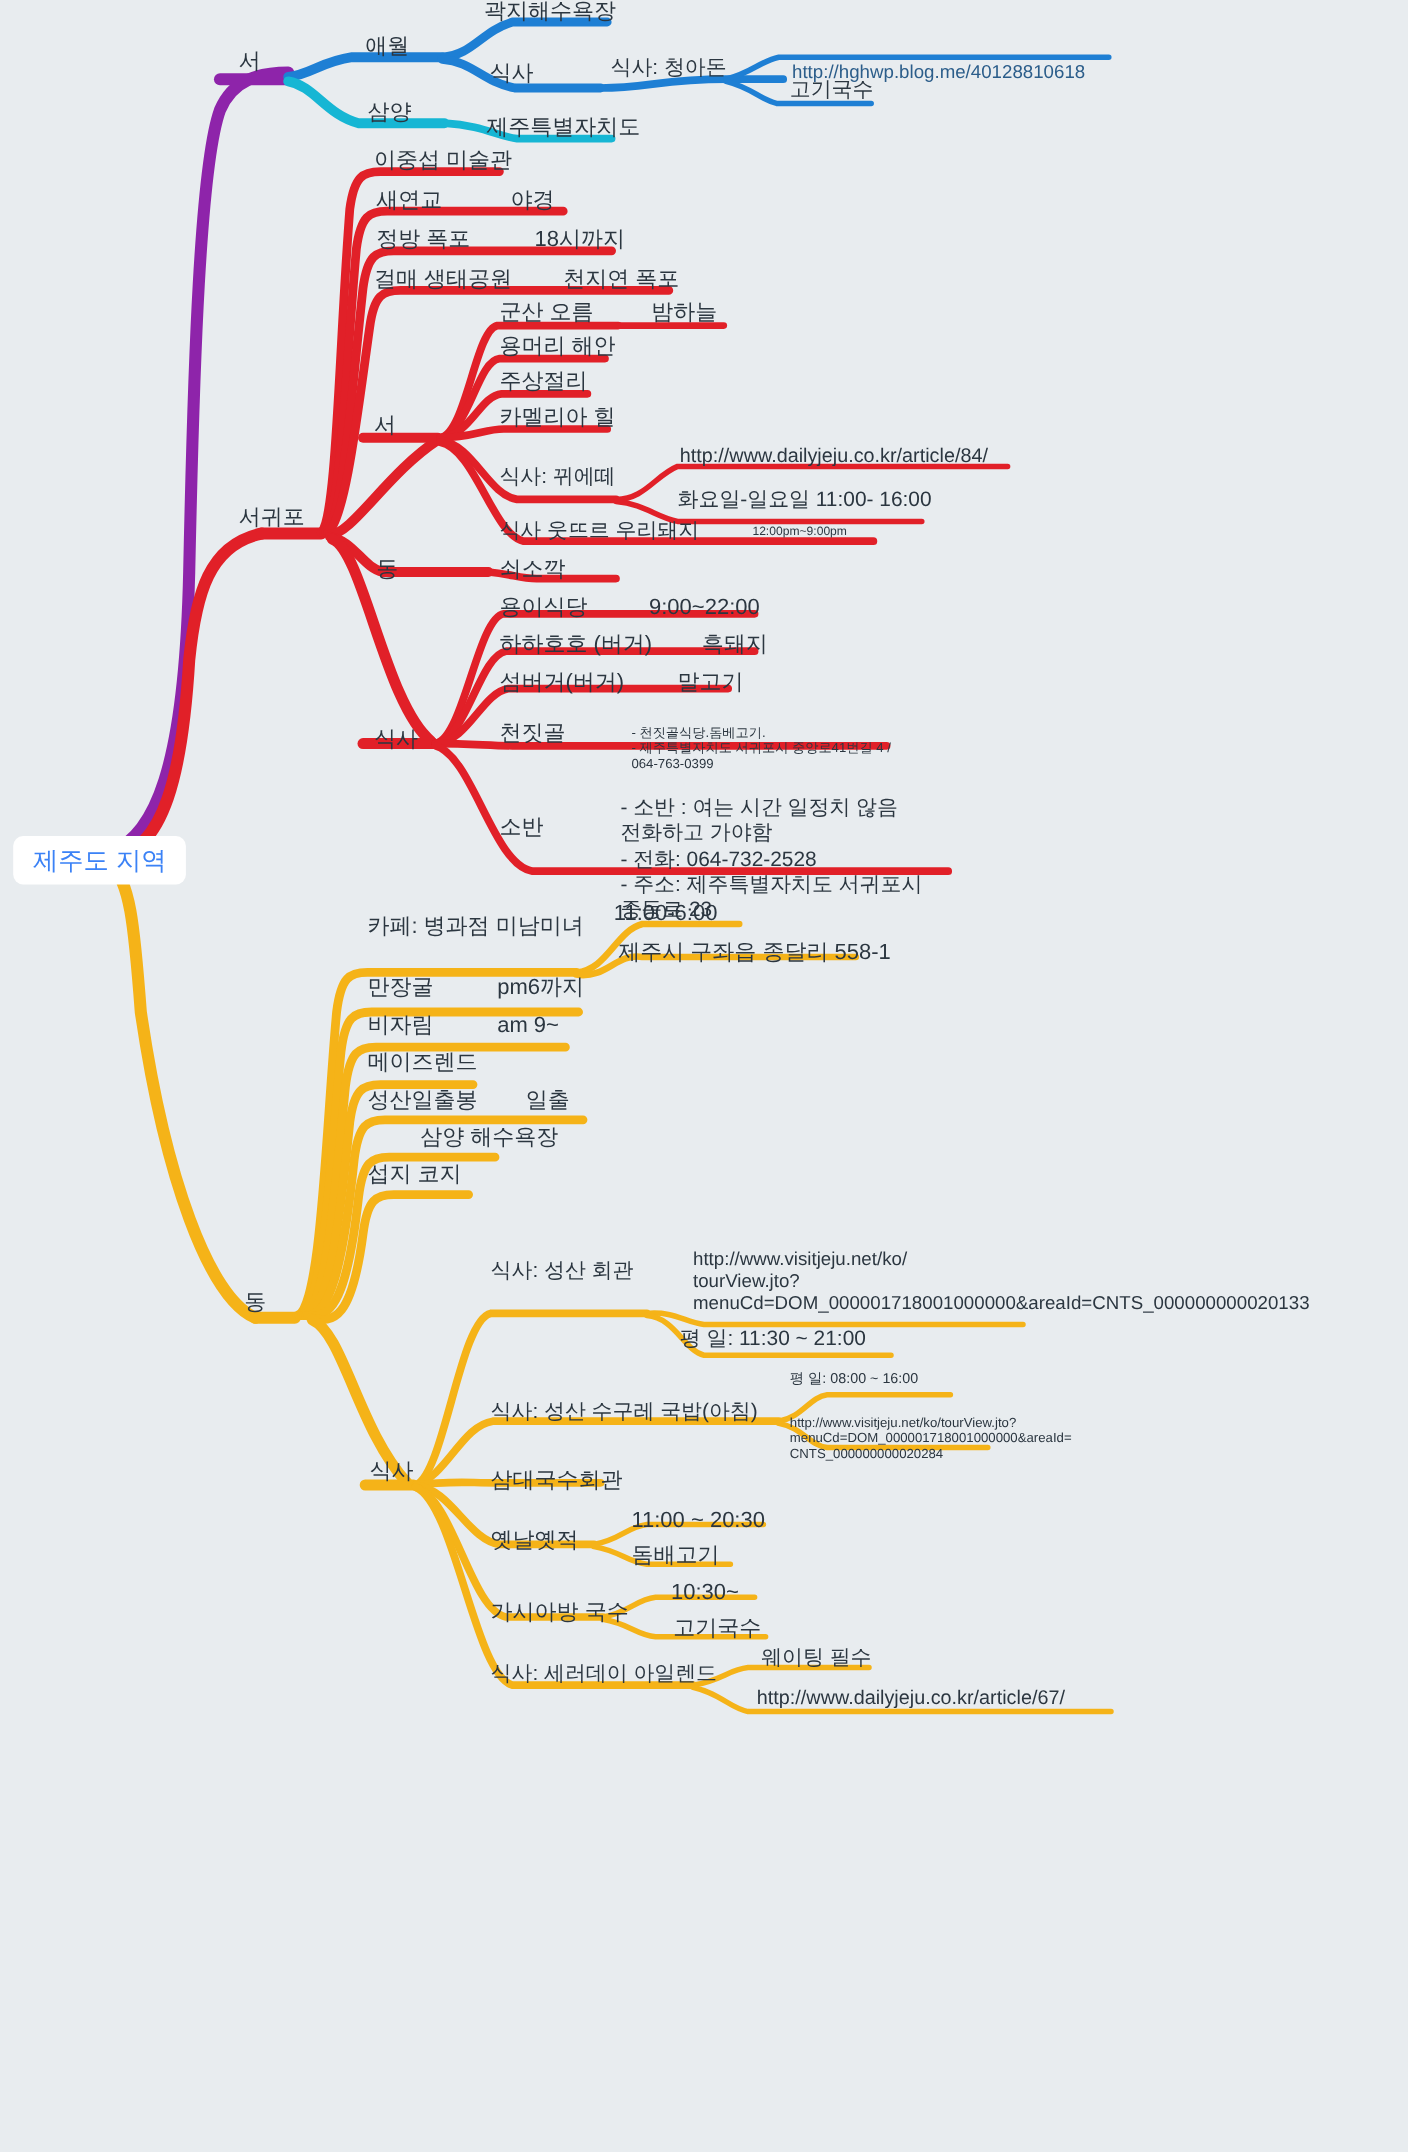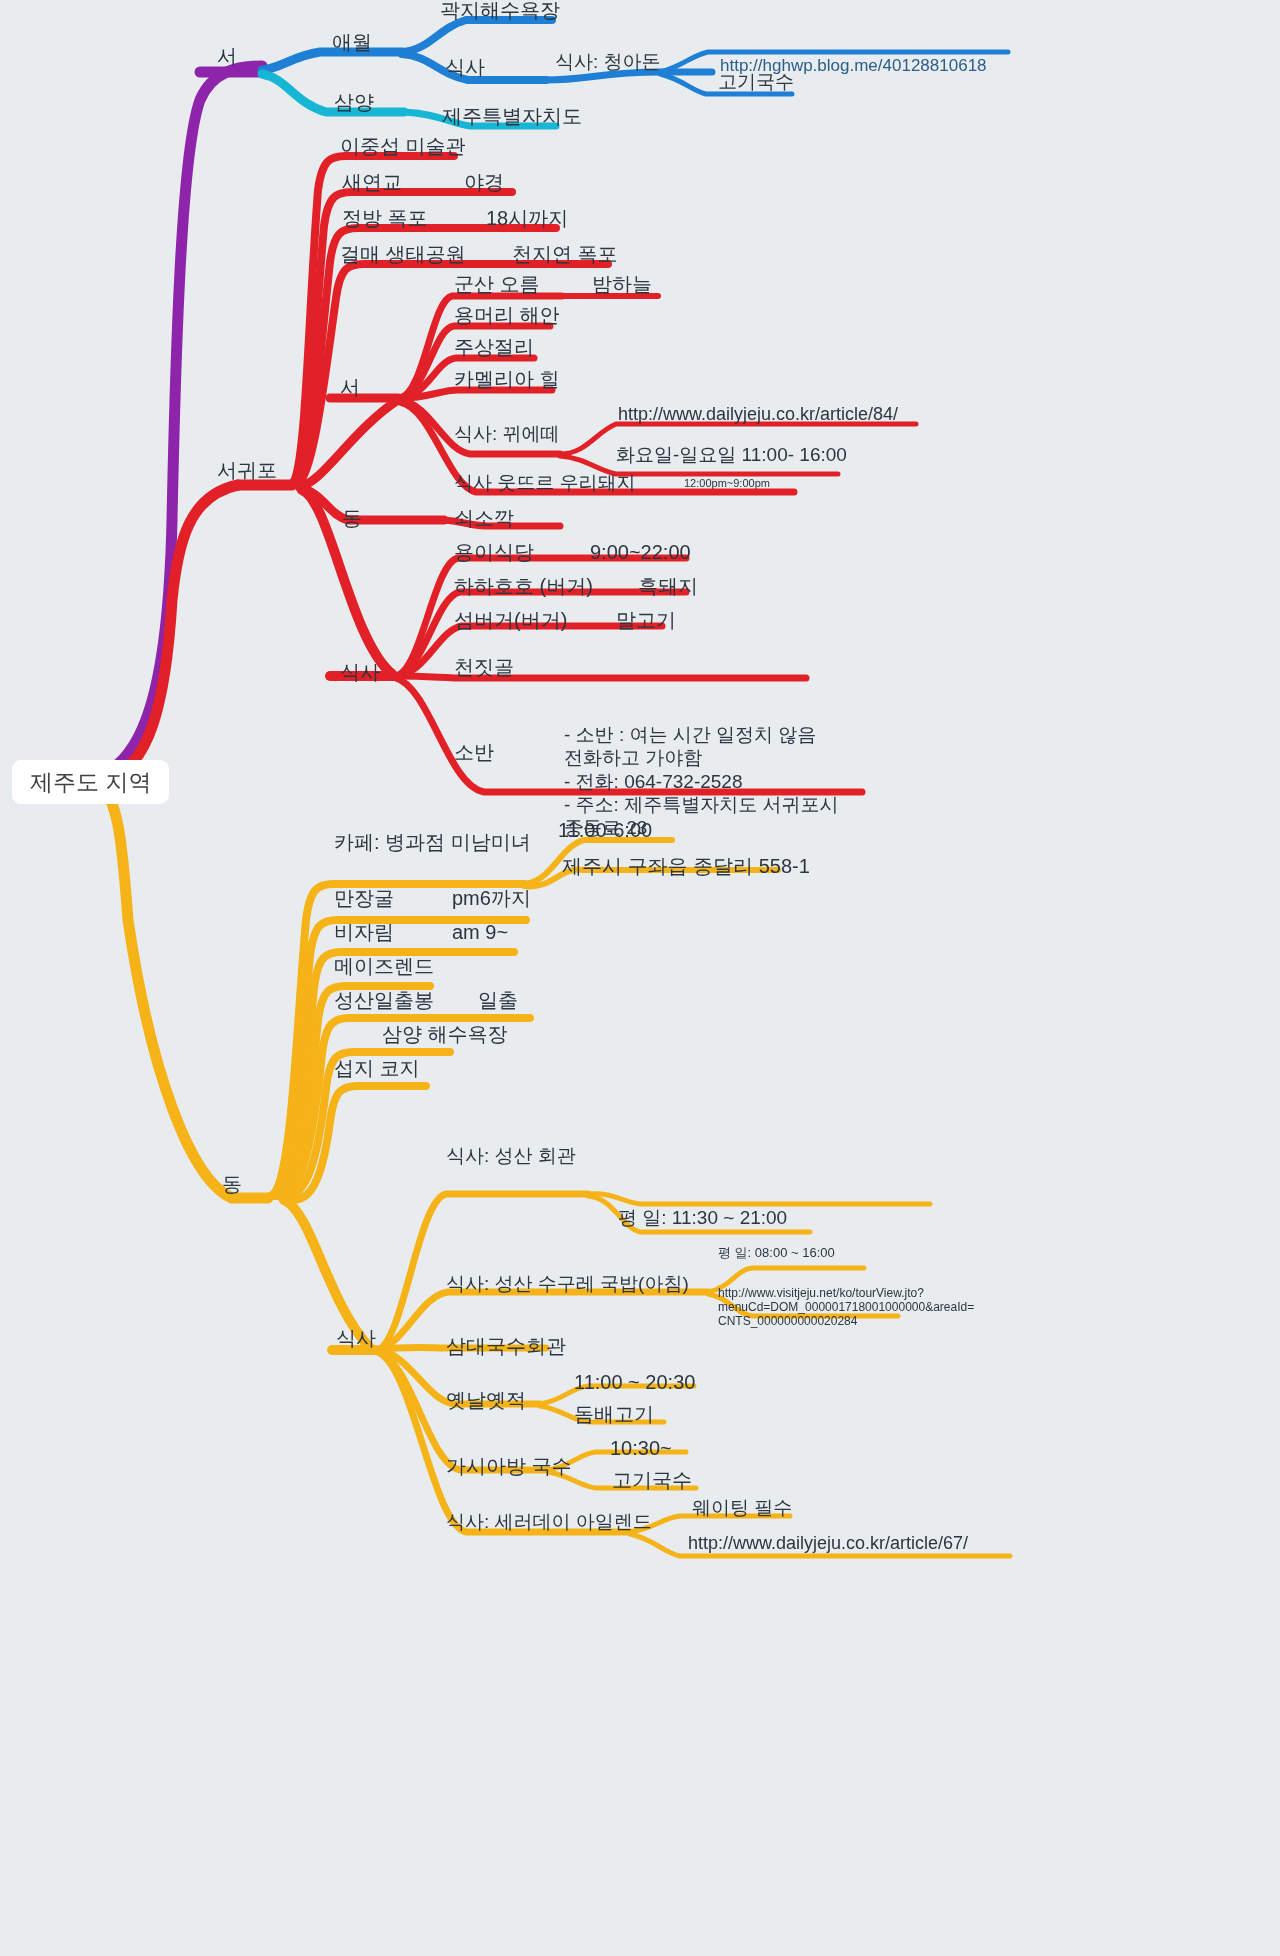--- a/index.html
+++ b/index.html
@@ -16,21 +16,21 @@
 
   .node{position:absolute;white-space:nowrap;line-height:1.05;}
   .lbl{display:inline-block;padding:0 2px;}
 
   
   .root{
     background:#ffffff;
     border-radius:9px;
     padding:10px 18px;
     font-size:23px;
-    color:#404040;
+    color:#3b82f6;
     box-shadow:0 0 0 0 rgba(0,0,0,0);
   }
 
   .t20{font-size:20px;}
   .t19{font-size:19px;}
   .t18{font-size:18px;}
   .t17{font-size:17px;margin-top:23px;}
   .t13{font-size:13px;}
   .t12{font-size:12px;}
   .t11{font-size:11px;}
@@ -253,20 +253,25 @@
 </div>
 <div class="node t20" style="left:452px;top:610px;">
   <span class="lbl">섬버거(버거)</span>
 </div>
 <div class="node t20" style="left:614px;top:610px;">
   <span class="lbl">말고기</span>
 </div>
 <div class="node t20" style="left:452px;top:657px;">
   <span class="lbl">천짓골</span>
 </div>
+<div class="node t12 multi-tight" style="left:572px;top:645px;">
+  <span class="lbl">- 천짓골식당.돔베고기.
+- 제주특별자치도 서귀포시 중앙로41번길 4 /
+064-763-0399</span>
+</div>
 <div class="node t20" style="left:452px;top:742px;">
   <span class="lbl">소반</span>
 </div>
 <div class="node t19 multi" style="left:562px;top:700px;">
   <span class="lbl">-      소반 : 여는 시간 일정치 않음
 전화하고 가야함
 -      전화: 064-732-2528
 -      주소: 제주특별자치도 서귀포시
 중동로 23</span>
 </div>
@@ -313,20 +318,25 @@
   <span class="lbl">섭지 코지</span>
 </div>
 
 <div class="node t20" style="left:334px;top:1328px;">
   <span class="lbl">식사</span>
 </div>
 
 <div class="node t19" style="left:444px;top:1146px;">
   <span class="lbl">식사: 성산 회관</span>
 </div>
+<div class="node t17 url multi-tight" style="left:628px;top:1092px;">
+  <span class="lbl">http://www.visitjeju.net/ko/
+tourView.jto?
+menuCd=DOM_000001718001000000&amp;areaId=CNTS_000000000020133</span>
+</div>
 <div class="node t19" style="left:616px;top:1208px;">
   <span class="lbl">평      일: 11:30 ~ 21:00</span>
 </div>
 
 <div class="node t19" style="left:444px;top:1274px;">
   <span class="lbl">식사: 성산 수구레 국밥(아침)</span>
 </div>
 <div class="node t13" style="left:716px;top:1246px;">
   <span class="lbl">평      일: 08:00 ~ 16:00</span>
 </div>

